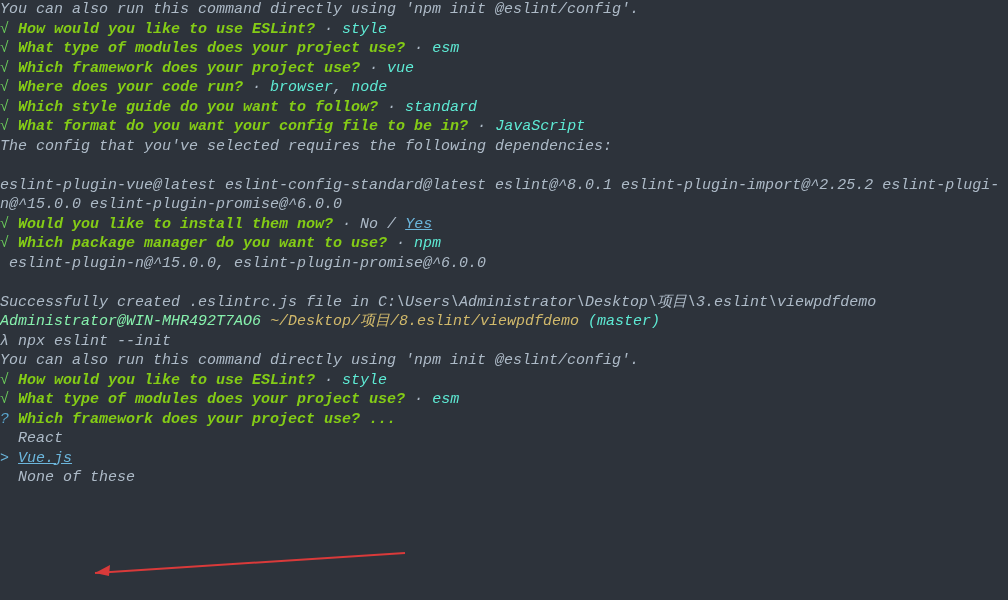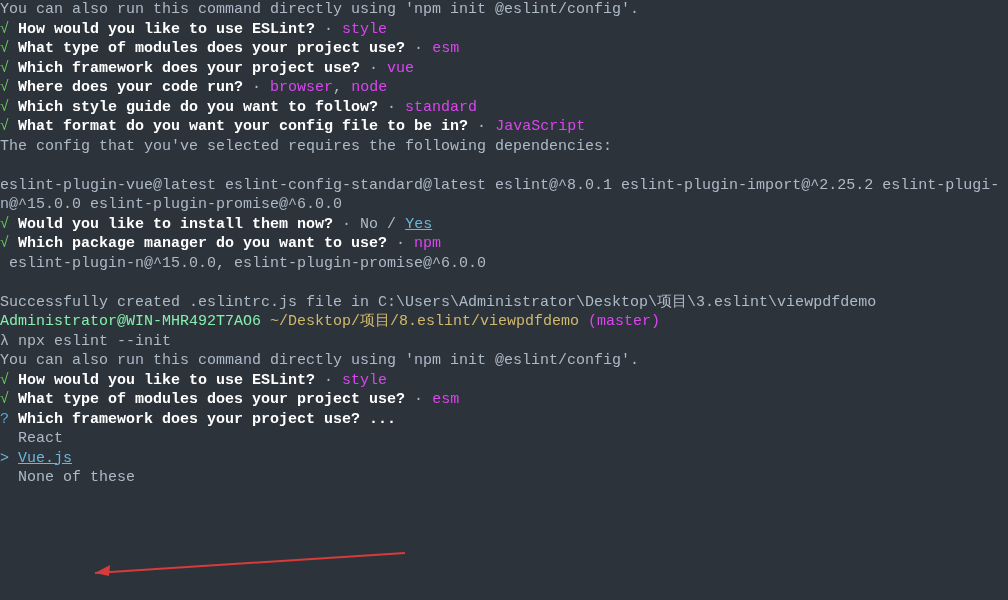--- a/index.html
+++ b/index.html
@@ -9,38 +9,39 @@
     height: 600px;
     background: #2d333b;
     color: #adbac7;
     font-family: Consolas, "Courier New", monospace;
     font-size: 15px;
     line-height: 19.5px;
     overflow: hidden;
   }
   .terminal {
     padding: 0;
+    font-style: italic;
   }
   .line {
     white-space: pre;
   }
   .check {
     color: #6bcc5b;
   }
   .qmark {
     color: #5aa7d0;
   }
   .white {
-    color: #ffffff;
+    color: #84cc16;
   }
   .bold {
     font-weight: 600;
   }
   .cyan {
-    color: #d946ef;
+    color: #5eead4;
   }
   .cyan-u {
     color: #6cb6dc;
     text-decoration: underline;
   }
   .green-user {
     color: #86efac;
   }
   .yellow {
     color: #d1b96b;

